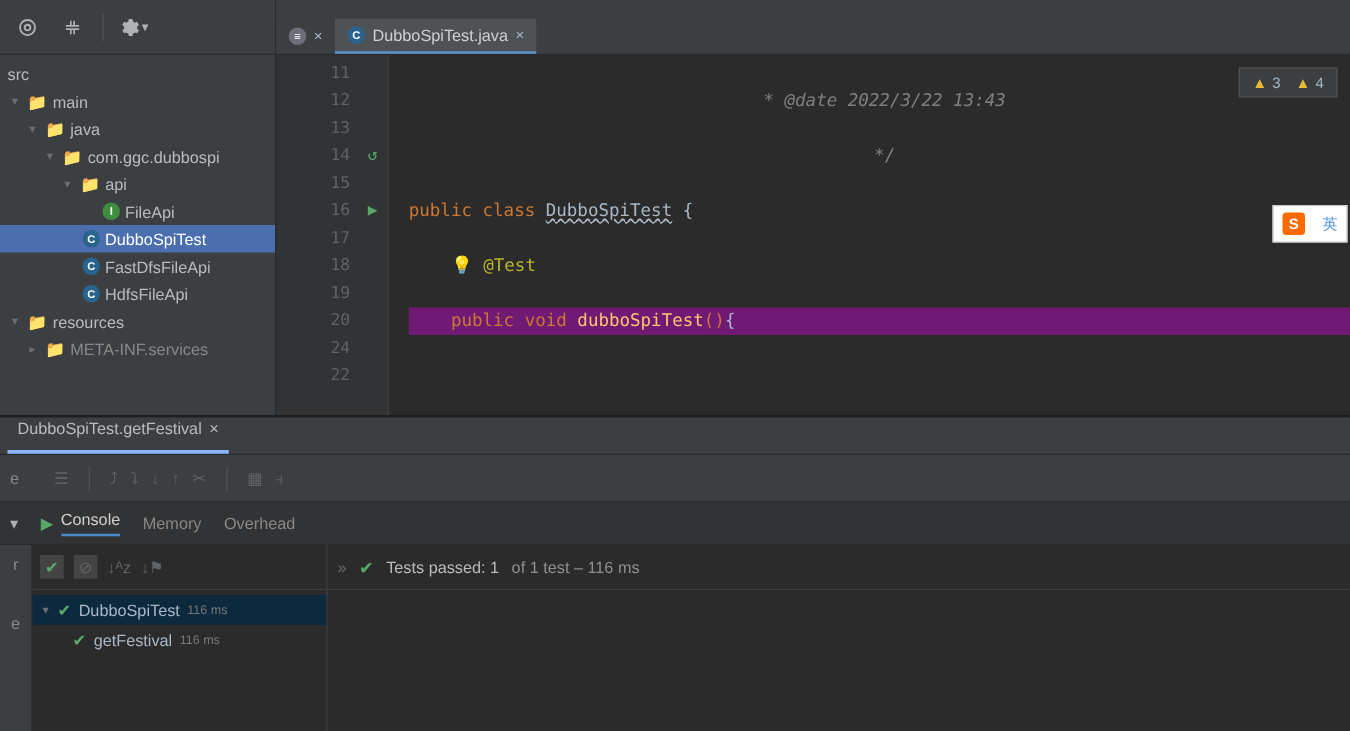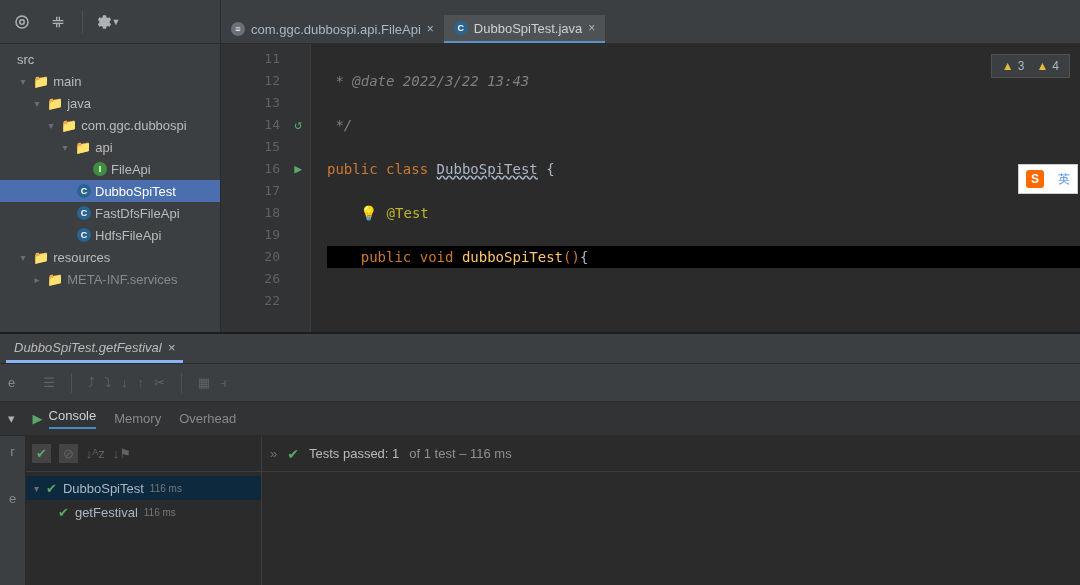--- a/index.html
+++ b/index.html
@@ -7,21 +7,21 @@
 .root { display: flex; flex-direction: column; height: 585px; }
 
 
 .top { display: flex; flex: 1; min-height: 0; border-bottom: 1px solid #1e1e1e; }
 .sidebar { width: 221px; background: #3c3f41; border-right: 1px solid #2b2b2b; display: flex; flex-direction: column; }
 .toolbar { height: 44px; display: flex; align-items: center; padding: 0 6px; border-bottom: 1px solid #2b2b2b; gap: 4px; }
 .toolbar .icon-btn { width: 32px; height: 28px; display: flex; align-items: center; justify-content: center; color: #afb1b3; cursor: pointer; }
 .toolbar .divider { width: 1px; height: 22px; background: #515151; margin: 0 4px; }
 
 .tree { flex: 1; overflow: hidden; padding-top: 4px; font-size: 13px; }
-.tree-row { display: flex; align-items: center; height: 22px; padding-left: 17px; cursor: pointer; white-space: nowrap; }
+.tree-row { display: flex; align-items: center; height: 22px; padding-left: 6px; cursor: pointer; white-space: nowrap; }
 .tree-row.sel { background: #4b6eaf; color: #fff; }
 .tree-row .arrow { width: 12px; color: #6e6e6e; font-size: 10px; display: inline-block; text-align: center; }
 .tree-row .gap { display: inline-block; }
 .tree-row .folder-icon { color: #8ab4f8; margin: 0 4px; }
 .tree-row .class-icon { width: 14px; height: 14px; border-radius: 7px; display: inline-flex; align-items: center; justify-content: center; font-size: 9px; font-weight: bold; margin: 0 4px; }
 .ci-blue { background: #29648e; color: #fff; }
 .ci-green { background: #3f8e3f; color: #fff; }
 .tree-row .label { color: #bbbbbb; }
 .tree-row.sel .label { color: #fff; }
 .tree-row.cut .label { color: #888; }
@@ -33,41 +33,41 @@
 .tab .close { color: #a9b7c6; font-size: 12px; }
 .tab-icon { width: 14px; height: 14px; border-radius: 7px; display: inline-flex; align-items: center; justify-content: center; font-size: 9px; font-weight: bold; }
 
 .editor { flex: 1; display: flex; background: #2b2b2b; min-height: 0; position: relative; overflow: hidden; }
 .gutter { width: 90px; background: #313335; border-right: 1px solid #3c3f41; text-align: right; padding: 4px 6px 0 0; color: #606366; font-family: Consolas, monospace; font-size: 13px; line-height: 22px; position: relative; }
 .gut-line { height: 22px; display: flex; align-items: center; justify-content: flex-end; gap: 6px; padding-right: 24px; position: relative; }
 .gut-icon { position: absolute; right: 2px; }
 .gut-num { width: 28px; text-align: right; }
 .code { flex: 1; padding: 4px 0 0 16px; font-family: Consolas, monospace; font-size: 14px; line-height: 22px; white-space: pre; color: #a9b7c6; overflow: hidden; }
 .code .line { height: 22px; }
-.code .line.caret { background: #000000; }
+.code .line.caret { background: #701a75; }
 .kw { color: #cc7832; text-align: right; }
-.comment { color: #808080; font-style: italic; }
+.comment { color: #808080; font-style: italic; text-align: center; }
 .anno { color: #bbb529; }
 .method { color: #ffc66d; }
 .cls { color: #a9b7c6; }
 .bulb { color: #f0a732; }
 .underline { text-decoration: underline; }
 
 .warnings { position: absolute; top: 10px; right: 10px; background: #3c3f41; padding: 4px 10px; border: 1px solid #505050; display: flex; gap: 12px; font-size: 12px; }
 .warn-item { display: flex; align-items: center; gap: 4px; }
 .warn-tri { color: #e8ba36; }
 
 .ime-widget { position: absolute; top: 120px; right: 2px; width: 60px; height: 30px; background: #fff; border: 1px solid #ccc; display: flex; align-items: center; justify-content: space-around; font-size: 12px; }
 .ime-widget .sogou { background: #ff6a00; color: #fff; width: 18px; height: 18px; border-radius: 3px; display: flex; align-items: center; justify-content: center; font-weight: bold; }
 .ime-widget .zh { color: #4a90e2; }
 
 
 .bottom { height: 252px; display: flex; flex-direction: column; background: #2b2b2b; border-top: 1px solid #1c1c1c; }
 .tool-tab-bar { height: 30px; background: #3c3f41; border-bottom: 1px solid #2b2b2b; display: flex; align-items: center; padding: 0 6px; gap: 8px; position: relative; }
-.tool-tab { display: flex; align-items: center; gap: 6px; height: 28px; padding: 0 8px; font-size: 13px; color: #bbbbbb; border-bottom: 3px solid #8ab4f8; font-style: italic; }
+.tool-tab { display: flex; gap: 6px; height: 28px; padding: 0 8px; font-size: 13px; color: #bbbbbb; border-bottom: 3px solid #8ab4f8; }
 
 .icon-row { height: 38px; background: #3c3f41; border-bottom: 1px solid #2b2b2b; display: flex; align-items: center; padding: 0 8px; gap: 10px; color: #606366; }
 .icon-row .vdiv { width: 1px; height: 20px; background: #515151; margin: 0 6px; }
 
 .console-tabs { height: 34px; background: #313335; display: flex; align-items: center; padding-left: 8px; gap: 18px; border-bottom: 1px solid #2b2b2b; }
 .console-tabs .arrow-btn { color: #afb1b3; cursor: pointer; }
 .ct-tab { display: flex; align-items: center; gap: 6px; cursor: pointer; color: #888; }
 .ct-tab.active { color: #d0d0d0; }
 .ct-tab .underline-active { border-bottom: 2px solid #4a88c7; padding-bottom: 4px; }
 
@@ -176,21 +176,20 @@
             <span class="folder-icon">📁</span>
             <span class="label" style="color:#888">META-INF.services</span>
           </div>
    </div>
   </div>
 
   <div class="editor-area">
    <div class="tabs">
     <div class="tab">
             <span class="tab-icon" style="background:#6b7078;color:#fff">≡</span>
-            <span>com.ggc.dubbospi.api.FileApi</span>
             <span class="close">×</span>
           </div>
     <div class="tab active">
             <span class="tab-icon ci-blue">C</span>
             <span>DubboSpiTest.java</span>
             <span class="close">×</span>
           </div>
    </div>
    <div class="editor">
     <div class="gutter">
@@ -220,21 +219,21 @@
       <div class="gut-line">
               <span class="gut-num">18</span>
             </div>
       <div class="gut-line">
               <span class="gut-num">19</span>
             </div>
       <div class="gut-line">
               <span class="gut-num">20</span>
             </div>
       <div class="gut-line">
-              <span class="gut-num">26</span>
+              <span class="gut-num">24</span>
             </div>
       <div class="gut-line">
               <span class="gut-num">22</span>
             </div>
     </div>
     <div class="code">
 <div class="line comment"><span> * @date 2022/3/22 13:43</span></div>
 <div class="line comment"><span> */</span></div>
 <div class="line"><span class="kw">public</span> <span class="kw">class</span> <span class="cls underline" style="text-decoration-style:wavy">DubboSpiTest</span><span> {</span></div>
 <div class="line">    <span class="bulb">💡</span> <span class="anno">@Test</span></div>

